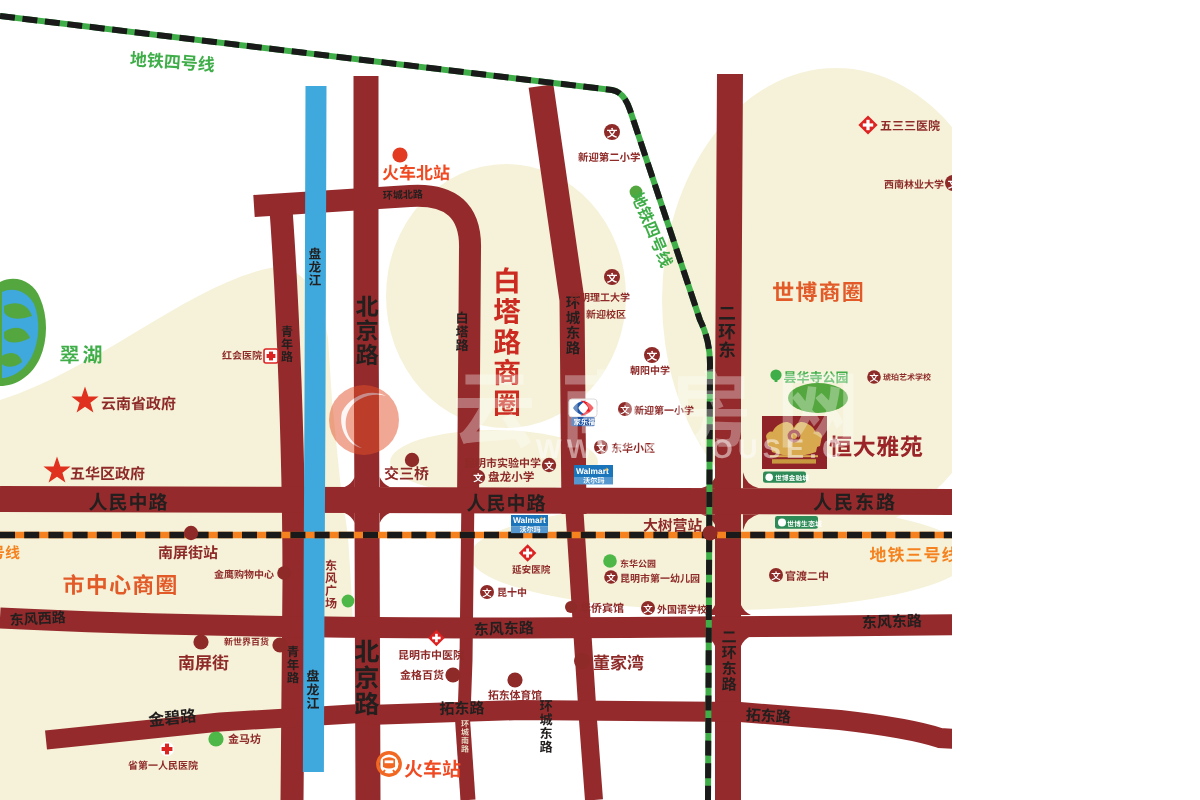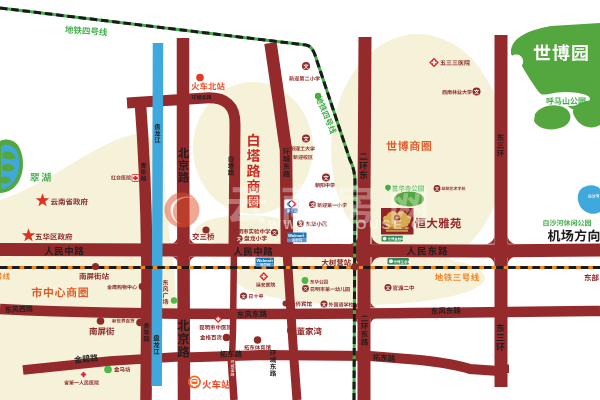--- a/index.html
+++ b/index.html
@@ -1,14 +1,14 @@
 <!DOCTYPE html>
 <html><head><meta charset="utf-8"><style>
 html,body{margin:0;padding:0;background:#fff;}
-#map{position:relative;width:600px;height:400px;overflow:hidden;font-family:"Liberation Sans",sans-serif;}
+#map{position:relative;width:476px;height:400px;overflow:hidden;font-family:"Liberation Sans",sans-serif;}
 </style></head>
 <body>
 <div id="map">
 <svg width="600" height="400" viewBox="0 0 600 400">
 <defs>
         <path id="g0" d="M42 85C41 81 39 75 38 70H12V-9H24V-2H75V-9H88V70H51C53 74 55 79 57 83ZM24 10V28H75V10ZM24 40V58H75V40Z"></path>
         <path id="g1" d="M40 69C37 56 33 42 28 34C31 32 36 29 38 27C44 37 49 52 52 67ZM74 67C79 58 84 46 86 38L97 44C95 51 90 62 84 71ZM81 40C73 17 55 6 28 2C30 -2 33 -6 34 -10C64 -3 83 10 92 36ZM56 84V21H69V84ZM8 75C15 72 23 67 27 64L34 74C30 77 21 81 15 84ZM2 47C9 44 17 40 21 36L28 46C24 50 15 54 9 56ZM6 0 16 -8C22 2 28 14 33 24L24 32C18 20 11 8 6 0Z"></path>
         <path id="g2" d="M2 47C8 44 17 39 21 36L27 46C23 49 14 54 8 56ZM5 0 15 -8C21 2 27 13 32 24L24 32C18 20 10 8 5 0ZM6 75C12 72 21 67 25 64L32 73V67H78V6C78 4 77 4 74 3C72 3 63 3 55 4C57 0 59 -5 60 -9C71 -9 78 -9 83 -7C88 -5 90 -1 90 6V67H97V79H32V73C27 76 19 81 13 84ZM36 57V13H47V20H69V57ZM47 46H58V30H47Z"></path>
         <path id="g3" d="M2 13 5 2C14 4 25 8 36 12L34 22L25 20V39H33V50H25V68H35V79H3V68H14V50H5V39H14V16ZM39 80V68H62C56 52 46 37 35 27C37 25 42 20 44 18C49 23 54 29 58 36V-9H70V43C77 35 84 26 87 20L97 27C93 34 84 45 77 53L70 49V57C72 61 74 64 75 68H96V80Z"></path>
         <path id="g4" d="M85 50C83 43 81 37 79 31C78 40 77 50 77 60H96V71H90L95 74C93 77 89 82 85 85L77 81C79 78 82 74 84 71H76C76 76 76 80 76 85H65L65 71H35V38C35 32 35 24 34 18L32 25L24 22V50H32V61H24V84H13V61H4V50H13V18C9 17 6 16 3 15L7 3C14 6 24 10 33 14C31 8 29 3 24 -2C27 -3 32 -7 33 -9C40 -2 43 7 45 17C46 14 47 10 47 7C50 7 54 7 56 8C58 8 60 9 61 11C63 14 64 23 64 45C64 47 64 49 64 49H46V60H66C66 44 68 28 70 16C65 9 59 3 52 -1C54 -3 58 -7 60 -9C65 -6 70 -1 74 3C77 -4 81 -8 86 -8C94 -8 97 -4 98 12C96 13 92 16 90 18C90 8 89 3 87 3C85 3 84 7 82 14C88 24 93 35 96 48ZM46 40H54C54 25 53 20 52 18C52 17 51 17 50 17C49 17 47 17 45 17C46 24 46 32 46 38Z"></path>

